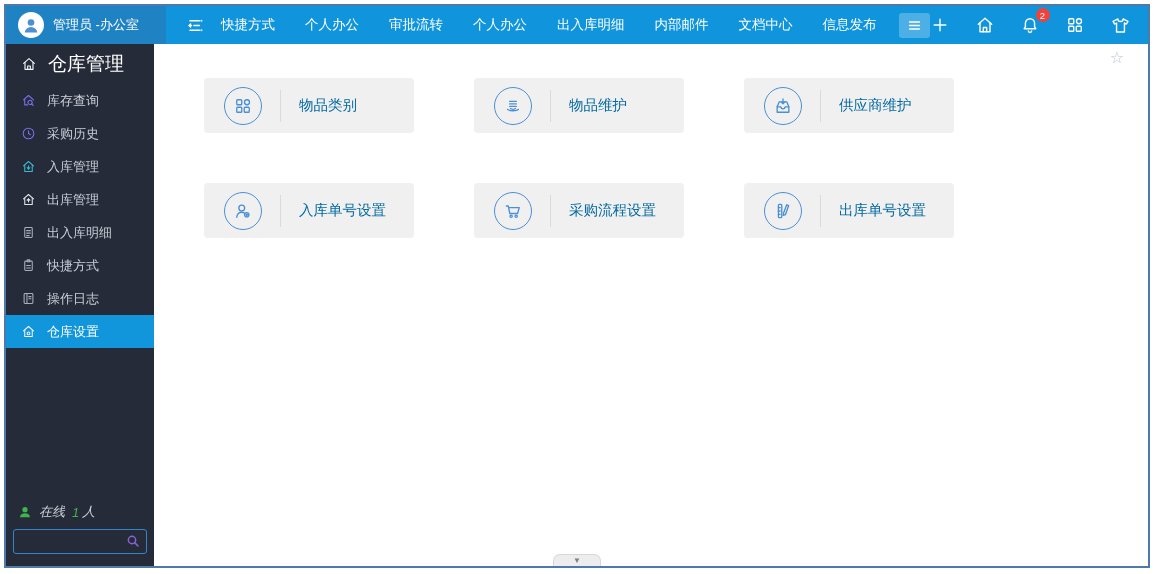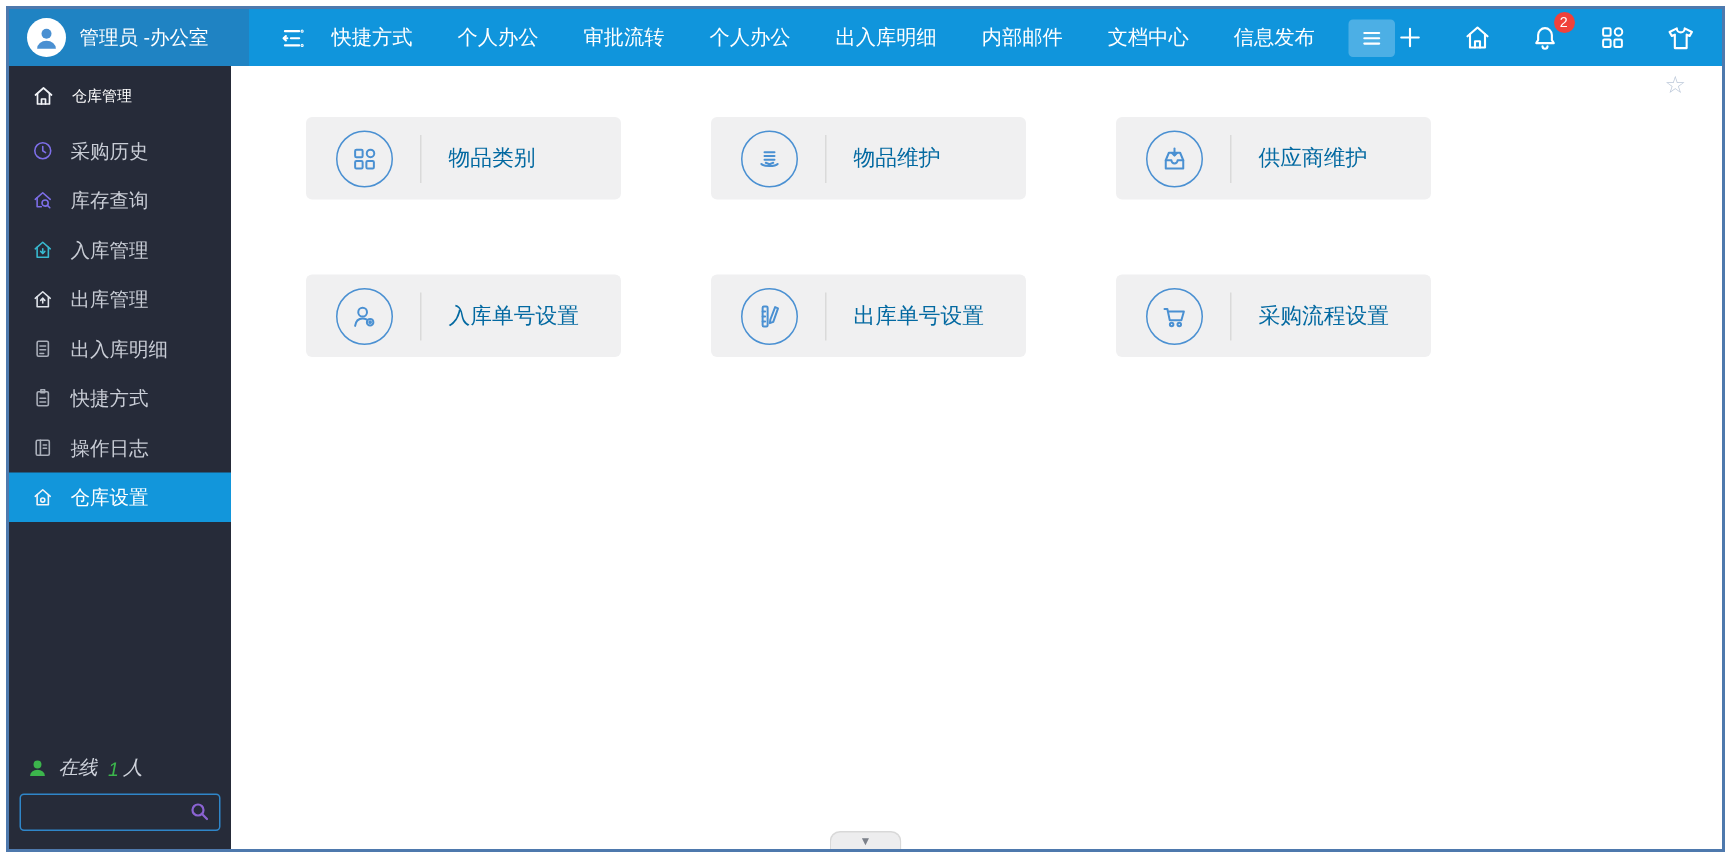--- a/index.html
+++ b/index.html
@@ -17,21 +17,21 @@
   .tb-nav span{cursor:pointer;}
   .menu-toggle{margin-left:22px;background:rgba(255,255,255,.25);border-radius:3px;padding:4px 7px;display:flex;cursor:pointer;}
   .tb-icons{margin-left:auto;display:flex;align-items:center;gap:25px;padding-right:18px;}
   .tb-icons .tbi{display:flex;cursor:pointer;position:relative;}
   .badge{position:absolute;top:-7px;right:-10px;background:var(--badge-red,#f0413b);color:#fff;font-size:9.5px;
          min-width:14px;height:14px;border-radius:8px;display:flex;align-items:center;justify-content:center;padding:0 2px;box-sizing:border-box;}
   
   .layout{display:flex;height:calc(100% - 38px);}
   .sidebar{width:148px;flex:none;background:var(--sidebar-bg,#262b39);display:flex;flex-direction:column;color:#c9cdd6;}
   .s-item{display:flex;align-items:center;gap:11px;height:33px;padding-left:15px;font-size:13px;cursor:pointer;flex:none;}
-  .s-item.module{height:40px;font-size:10px;color:#fff;}
+  .s-item.module{height:40px;font-size:19px;color:#fff;}
   .s-item.active{background:var(--active-blue,#1296db);color:#fff;text-align:center;}
   .s-icon{display:flex;flex:none;}
   .c-white{color:#f2f4f8;} .c-purple{color:#7d6ee8;} .c-teal{color:#38b9d0;}
   .c-light{color:#dfe3ea;} .c-gray{color:#a9aeb9;}
   .sb-bottom{margin-top:auto;padding:0 7px 12px;}
   .online{display:flex;align-items:center;gap:7px;font-size:13px;margin:0 5px 8px;color:#ced2db;font-style:italic;}
   .online .cnt{color:var(--online-green,#3cb54c);}
   .searchbox{position:relative;}
   .searchbox input{width:100%;height:25px;background:transparent;border:1px solid #2f86c9;border-radius:3px;
                    box-sizing:border-box;color:#dfe3ea;padding:0 28px 0 8px;outline:none;font-size:13px;}
@@ -143,37 +143,37 @@
               <path d="M6 9.5V20h12V9.5"></path>
               <path d="M10 20v-5h4v5"></path>
             </svg>
         </span>
         <span>仓库管理</span>
       </div>
 
       <div class="s-item">
         <span class="s-icon c-purple">
           <svg width="15" height="15" viewBox="0 0 24 24" fill="none" stroke="currentColor" stroke-width="1.7" stroke-linecap="round" stroke-linejoin="round">
-              <circle cx="12" cy="12" r="8.5"></circle>
-              <path d="M12 7.5V12l3 2"></path>
-            </svg>
-        </span>
-        <span>采购历史</span>
-      </div>
-
-      <div class="s-item">
-        <span class="s-icon c-purple">
-          <svg width="15" height="15" viewBox="0 0 24 24" fill="none" stroke="currentColor" stroke-width="1.7" stroke-linecap="round" stroke-linejoin="round">
               <path d="M4 11l8-7 8 7"></path>
               <path d="M6 9.5V19h4.5"></path>
               <circle cx="14.5" cy="15" r="3.3"></circle>
               <path d="M17 17.5l2.5 2.5"></path>
             </svg>
         </span>
         <span>库存查询</span>
+      </div>
+
+      <div class="s-item">
+        <span class="s-icon c-purple">
+          <svg width="15" height="15" viewBox="0 0 24 24" fill="none" stroke="currentColor" stroke-width="1.7" stroke-linecap="round" stroke-linejoin="round">
+              <circle cx="12" cy="12" r="8.5"></circle>
+              <path d="M12 7.5V12l3 2"></path>
+            </svg>
+        </span>
+        <span>采购历史</span>
       </div>
 
       <div class="s-item">
         <span class="s-icon c-teal">
           <svg width="15" height="15" viewBox="0 0 24 24" fill="none" stroke="currentColor" stroke-width="1.7" stroke-linecap="round" stroke-linejoin="round">
               <path d="M4 11l8-7 8 7"></path>
               <path d="M6 9.5V20h12V9.5"></path>
               <path d="M12 11v5"></path>
               <path d="M9.8 13.8L12 16l2.2-2.2"></path>
             </svg>
@@ -311,39 +311,39 @@
                 <circle cx="16.5" cy="16.5" r="0.7" fill="currentColor"></circle>
               </svg>
           </span>
           <span class="divider"></span>
           <span class="c-label">入库单号设置</span>
         </div>
 
         <div class="card">
           <span class="c-icon">
             <svg width="20" height="20" viewBox="0 0 24 24" fill="none" stroke="currentColor" stroke-width="1.6" stroke-linecap="round" stroke-linejoin="round">
+                <path d="M4 6h2.3L8.2 15h9.3l2-7H7"></path>
+                <circle cx="9.7" cy="18.3" r="1.4"></circle>
+                <circle cx="15.8" cy="18.3" r="1.4"></circle>
+              </svg>
+          </span>
+          <span class="divider"></span>
+          <span class="c-label">采购流程设置</span>
+        </div>
+
+        <div class="card">
+          <span class="c-icon">
+            <svg width="20" height="20" viewBox="0 0 24 24" fill="none" stroke="currentColor" stroke-width="1.6" stroke-linecap="round" stroke-linejoin="round">
                 <rect x="6.5" y="4" width="4" height="16" rx="1"></rect>
                 <path d="M6.5 8h2M6.5 12h2M6.5 16h2"></path>
                 <path d="M16.5 4.5l2.3 1-3.8 10.8-2.7 1 .4-2.9z"></path>
               </svg>
           </span>
           <span class="divider"></span>
           <span class="c-label">出库单号设置</span>
-        </div>
-
-        <div class="card">
-          <span class="c-icon">
-            <svg width="20" height="20" viewBox="0 0 24 24" fill="none" stroke="currentColor" stroke-width="1.6" stroke-linecap="round" stroke-linejoin="round">
-                <path d="M4 6h2.3L8.2 15h9.3l2-7H7"></path>
-                <circle cx="9.7" cy="18.3" r="1.4"></circle>
-                <circle cx="15.8" cy="18.3" r="1.4"></circle>
-              </svg>
-          </span>
-          <span class="divider"></span>
-          <span class="c-label">采购流程设置</span>
         </div>
 
       </div>
     </main>
   </div>
 
   <div class="bottom-tab">
     <span>▼</span>
   </div>
 </div>

